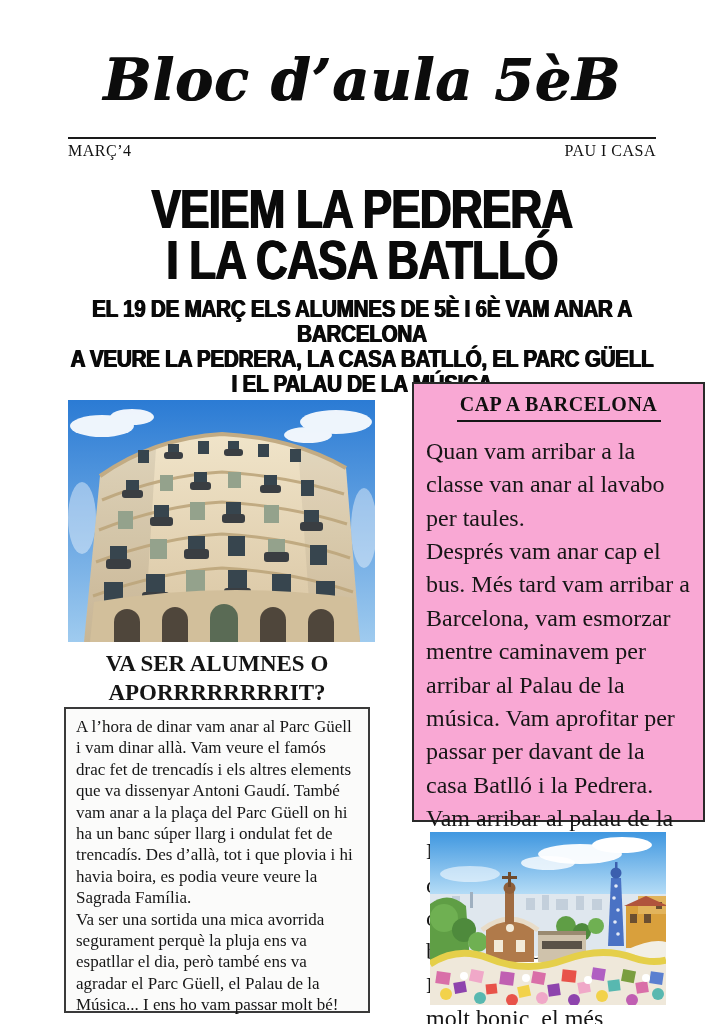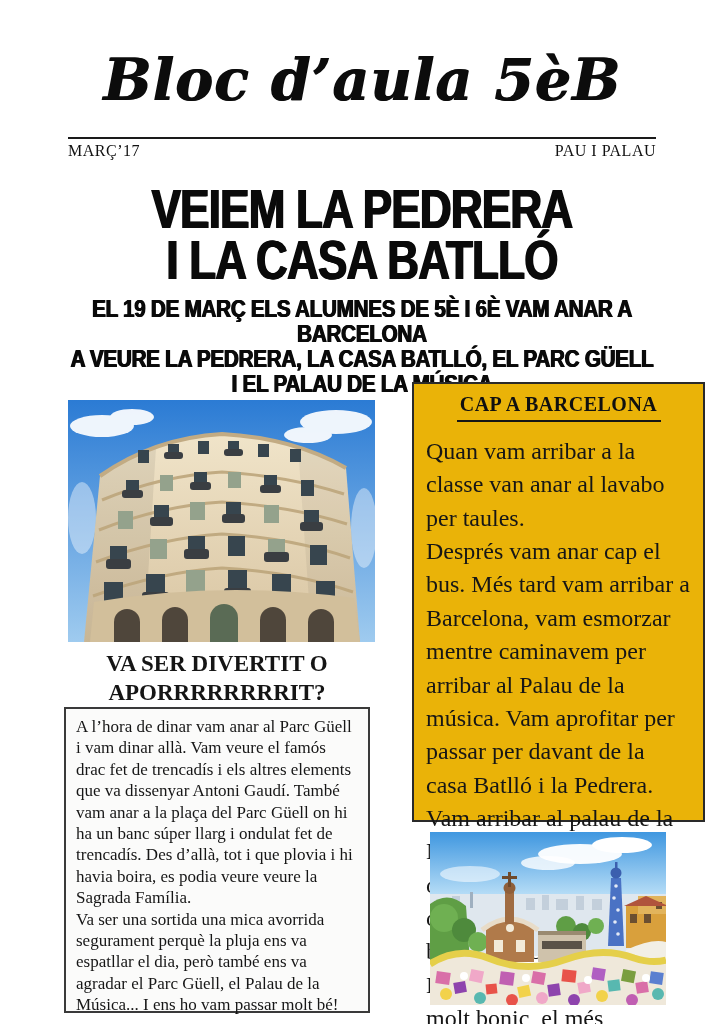--- a/index.html
+++ b/index.html
@@ -53,21 +53,21 @@
   }
   .left-box{
     position:absolute;top:707px;left:64px;width:306px;height:306px;
     box-sizing:border-box;border:2px solid #3a3a3a;background:#fbfbfa;
     padding:7px 10px;
   }
   .left-box p{margin:0;font-size:17px;line-height:1.26;white-space:pre-line;color:#161616;}
   
   .right-box{
     position:absolute;top:382px;left:412px;width:293px;height:440px;
-    box-sizing:border-box;border:2px solid #2a2a2a;background:#eab308;
+    box-sizing:border-box;border:2px solid #2a2a2a;background:#f9a8d4;
     padding:9px 12px 8px;
   }
   .right-box-title{
     margin:0;text-align:center;font-weight:bold;font-size:20px;
     letter-spacing:.5px;color:#101010;
   }
   .right-box-underline{
     width:204px;margin:4px auto 13px;height:0;border-top:2px solid #161616;
   }
   .right-box p{margin:0;font-size:24px;line-height:1.39;white-space:pre-line;color:#161616;}
@@ -76,22 +76,22 @@
   }
 </style>
 </head>
 <body>
 
 <div class="page">
 
   <h1 class="masthead-title">Bloc d’aula 5èB</h1>
   <div class="masthead-rule"></div>
   <div class="dateline">
-    <span>MARÇ’17</span>
-    <span>PAU I PALAU</span>
+    <span>MARÇ’4</span>
+    <span>PAU I CASA</span>
   </div>
 
   <h2 class="headline">VEIEM LA PEDRERA
 I LA CASA BATLLÓ</h2>
   <h3 class="subheadline">EL 19 DE MARÇ ELS ALUMNES DE 5È I 6È VAM ANAR A BARCELONA
 A VEURE LA PEDRERA, LA CASA BATLLÓ, EL PARC GÜELL
 I EL PALAU DE LA MÚSICA</h3>
 
   <figure class="pedrera-figure">
     <svg viewBox="0 0 307 242" preserveAspectRatio="none" aria-hidden="true">
@@ -181,21 +181,21 @@
       <g fill="#4f463b">
         <path d="M46,242 v-20 a13,13 0 0 1 26,0 v20 z"></path>
         <path d="M94,242 v-22 a13,13 0 0 1 26,0 v22 z"></path>
         <path d="M142,242 v-24 a14,14 0 0 1 28,0 v24 z" fill="#5a6b55"></path>
         <path d="M192,242 v-22 a13,13 0 0 1 26,0 v22 z"></path>
         <path d="M240,242 v-20 a13,13 0 0 1 26,0 v20 z"></path>
       </g>
     </svg>
   </figure>
 
-  <h4 class="left-title">VA SER DIVERTIT O
+  <h4 class="left-title">VA SER ALUMNES O
 APORRRRRRRRIT?</h4>
   <div class="left-box">
     <p>A l’hora de dinar vam anar al Parc Güell i vam dinar allà. Vam veure el famós drac fet de trencadís i els altres elements que va dissenyar Antoni Gaudí. També vam anar a la plaça del Parc Güell on hi ha un banc súper llarg i ondulat fet de trencadís. Des d’allà, tot i que plovia i hi havia boira, es podia veure veure la Sagrada Família.
 Va ser una sortida una mica avorrida segurament perquè la pluja ens va espatllar el dia, però també ens va agradar el Parc Güell, el Palau de la Música... I ens ho vam passar molt bé!</p>
   </div>
 
   <div class="right-box">
     <h4 class="right-box-title">CAP A BARCELONA</h4>
     <div class="right-box-underline"></div>
     <p>Quan vam arribar a la classe van anar al lavabo per taules.

